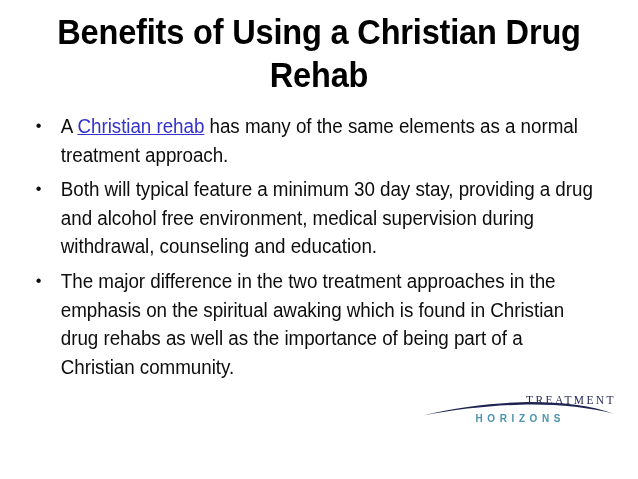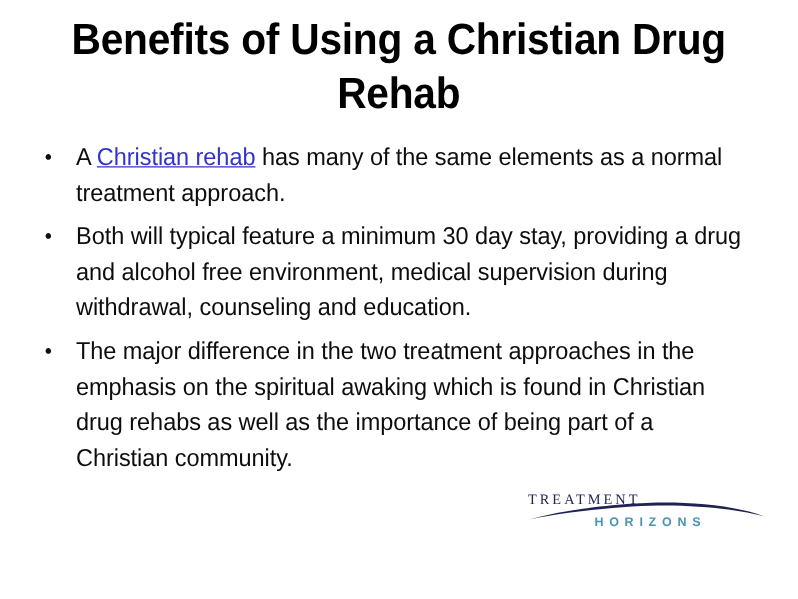--- a/index.html
+++ b/index.html
@@ -90,21 +90,21 @@
     top: 392px;
     width: 196px;
     height: 44px;
   }
 
   #logo-treatment {
     position: absolute;
     left: 0;
     top: 2px;
     width: 196px;
-    text-align: left;
+    text-align: right;
     font-family: "Liberation Serif", "DejaVu Serif", serif;
     font-size: 11.5px;
     line-height: 13px;
     letter-spacing: 2.4px;
     text-indent: 2.4px;
     color: #1f2352;
     white-space: nowrap;
   }
 
   #logo-arc-wrap {

